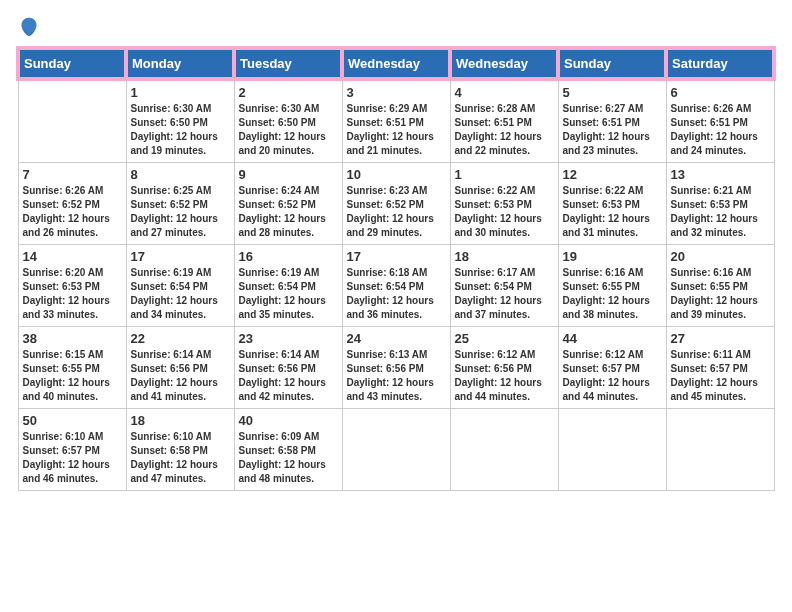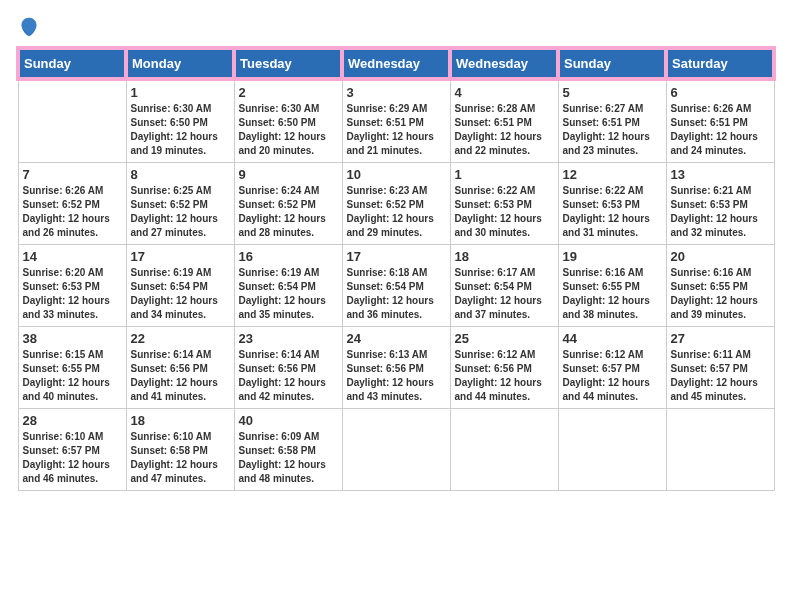--- a/index.html
+++ b/index.html
@@ -234,21 +234,21 @@
           <span class="day-number">44</span>
           <div class="day-info">Sunrise: 6:12 AM<br>Sunset: 6:57 PM<br>Daylight: 12 hours and 44 minutes.</div>
         </td>
         <td>
           <span class="day-number">27</span>
           <div class="day-info">Sunrise: 6:11 AM<br>Sunset: 6:57 PM<br>Daylight: 12 hours and 45 minutes.</div>
         </td>
       </tr>
       <tr>
         <td>
-          <span class="day-number">28</span>
+          <span class="day-number">50</span>
           <div class="day-info">Sunrise: 6:10 AM<br>Sunset: 6:57 PM<br>Daylight: 12 hours and 46 minutes.</div>
         </td>
         <td>
           <span class="day-number">18</span>
           <div class="day-info">Sunrise: 6:10 AM<br>Sunset: 6:58 PM<br>Daylight: 12 hours and 47 minutes.</div>
         </td>
         <td>
           <span class="day-number">40</span>
           <div class="day-info">Sunrise: 6:09 AM<br>Sunset: 6:58 PM<br>Daylight: 12 hours and 48 minutes.</div>
         </td>

